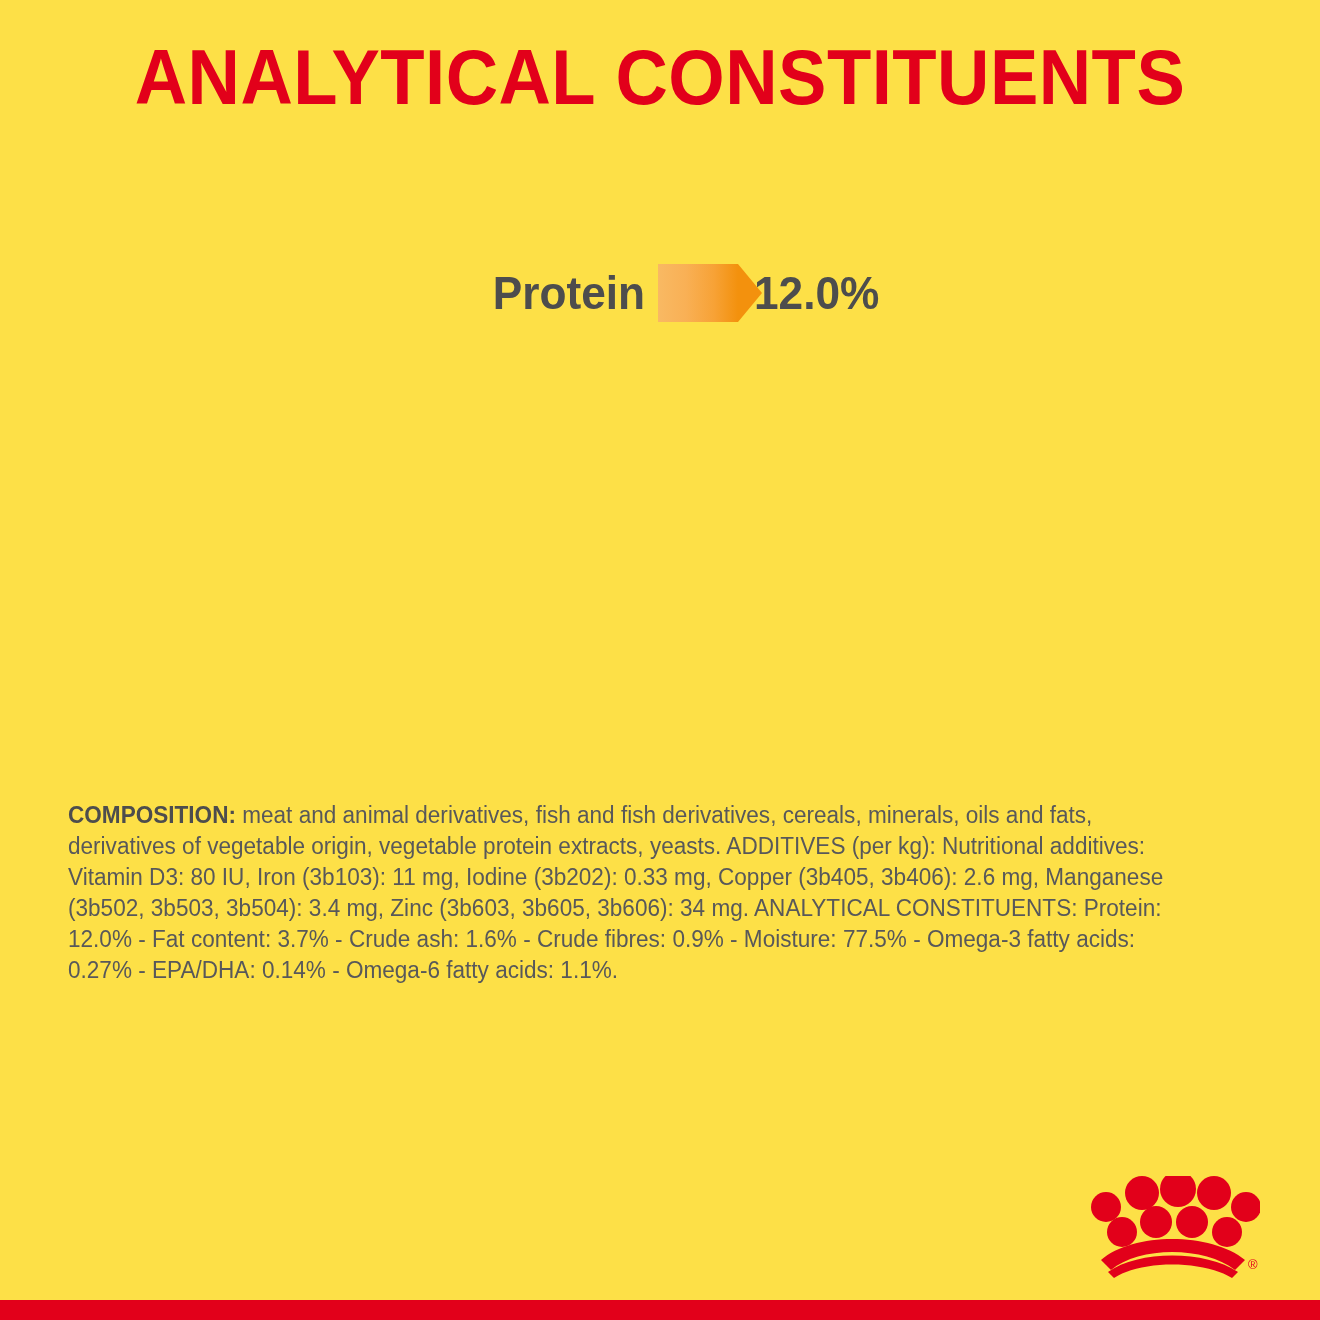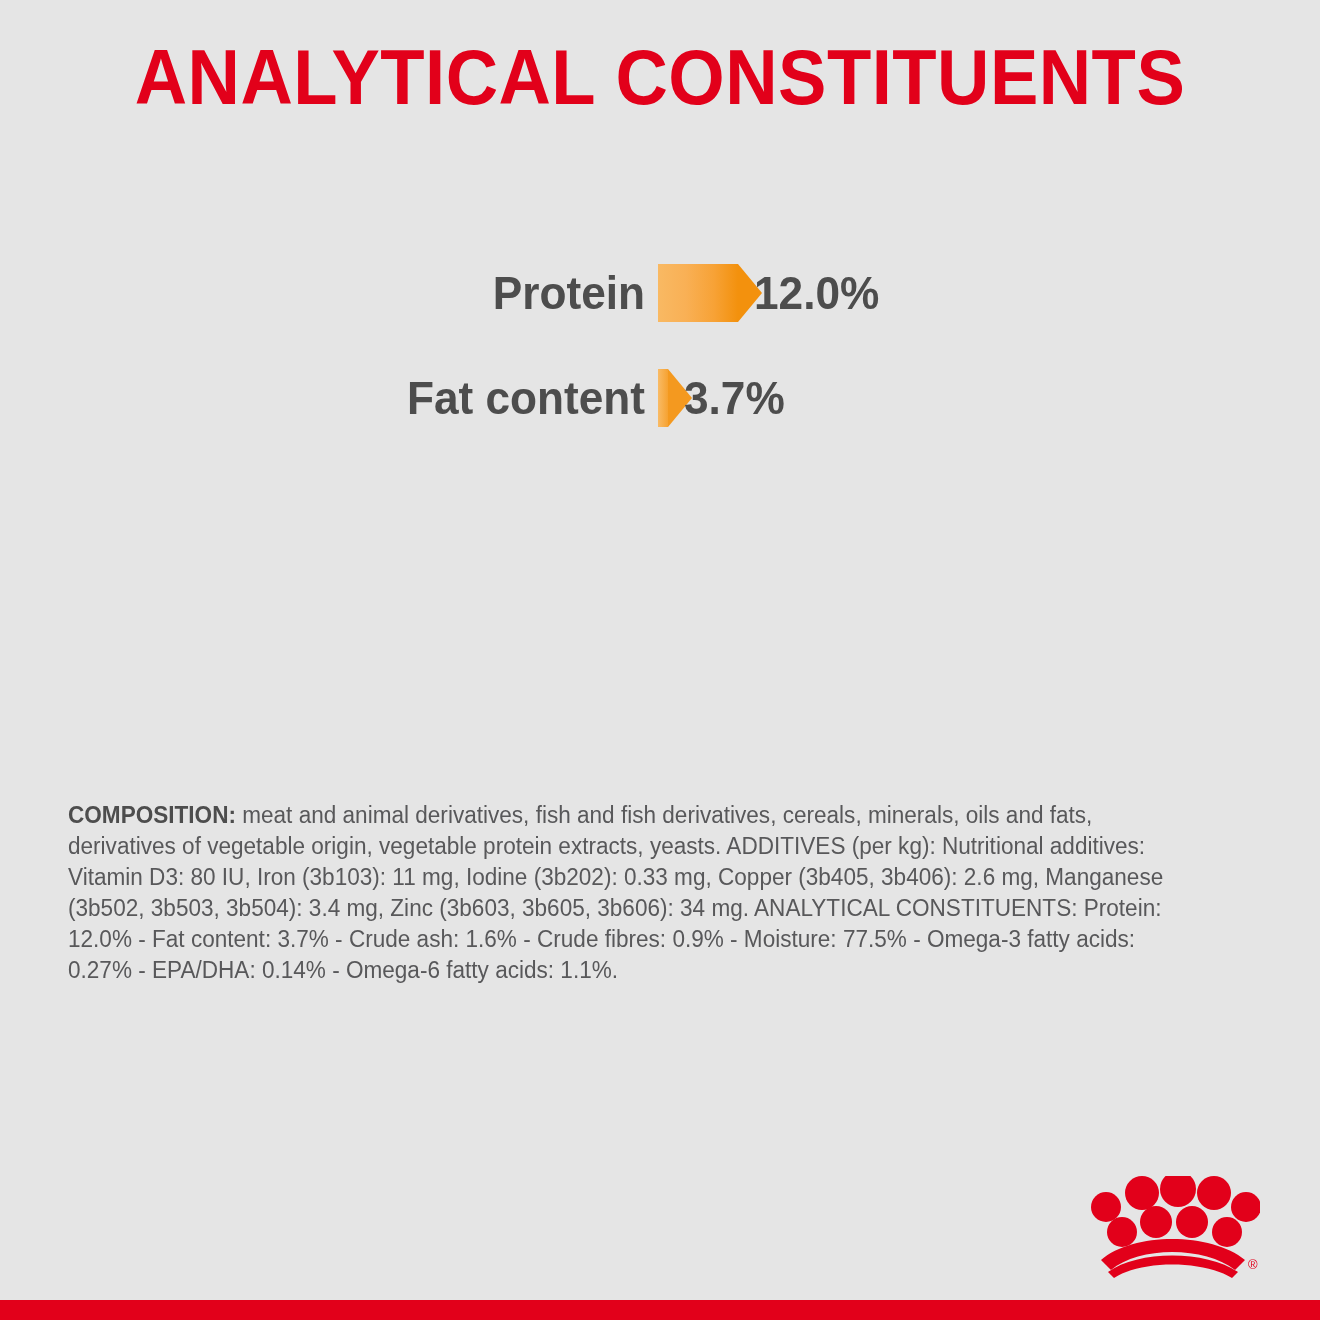--- a/index.html
+++ b/index.html
@@ -10,21 +10,21 @@
     height: 1320px;
     background: #ffffff;
     font-family: "Liberation Sans", sans-serif;
     overflow: hidden;
   }
 
   .page {
     position: relative;
     width: 1320px;
     height: 1320px;
-    background: #e5e5e5;
+    background: #fde047;
   }
 
   
   .title {
     position: absolute;
     top: 38px;
     left: 0;
     width: 1320px;
     text-align: center;
     color: #E2001A;
@@ -160,27 +160,20 @@
   <div class="title">ANALYTICAL CONSTITUENTS</div>
 
   <div class="constituents">
       <div class="row">
         <div class="row-label">Protein</div>
         <div class="bar-wrap">
           <div class="bar" style="width: 80px;"></div>
         </div>
         <div class="row-value">12.0%</div>
       </div>
-      <div class="row">
-        <div class="row-label">Fat content</div>
-        <div class="bar-wrap">
-          <div class="bar tip-only" style="width: 10px;"></div>
-        </div>
-        <div class="row-value">3.7%</div>
-      </div>
     </div>
 
   <div class="composition">
     <b>COMPOSITION:</b><span> meat and animal derivatives, fish and fish derivatives, cereals, minerals, oils and fats, derivatives of vegetable origin, vegetable protein extracts, yeasts. ADDITIVES (per kg): Nutritional additives: Vitamin D3: 80 IU, Iron (3b103): 11 mg, Iodine (3b202): 0.33 mg, Copper (3b405, 3b406): 2.6 mg, Manganese (3b502, 3b503, 3b504): 3.4 mg, Zinc (3b603, 3b605, 3b606): 34 mg. ANALYTICAL CONSTITUENTS: Protein: 12.0% - Fat content: 3.7% - Crude ash: 1.6% - Crude fibres: 0.9% - Moisture: 77.5% - Omega-3 fatty acids: 0.27% - EPA/DHA: 0.14% - Omega-6 fatty acids: 1.1%.</span>
   </div>
 
   <div class="logo">
     <svg viewBox="0 0 172 104" xmlns="http://www.w3.org/2000/svg" aria-hidden="true">
       <g fill="#E2001A">
 

